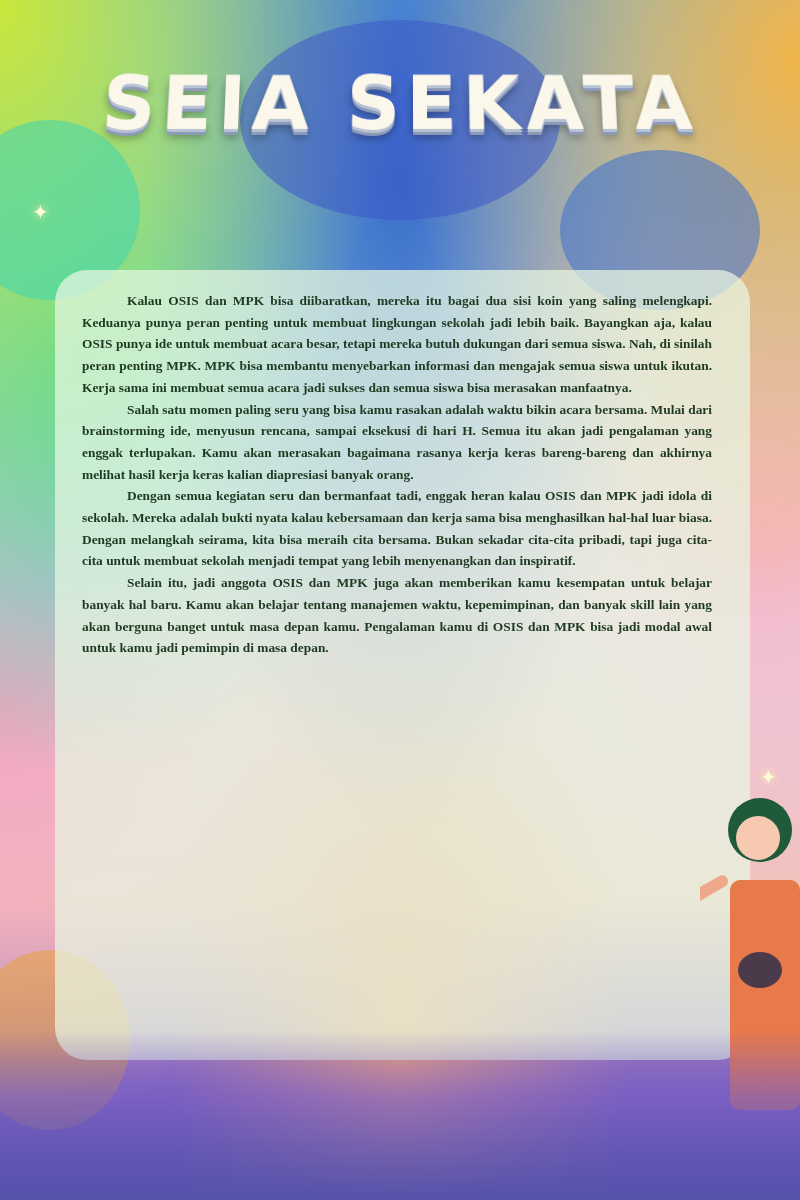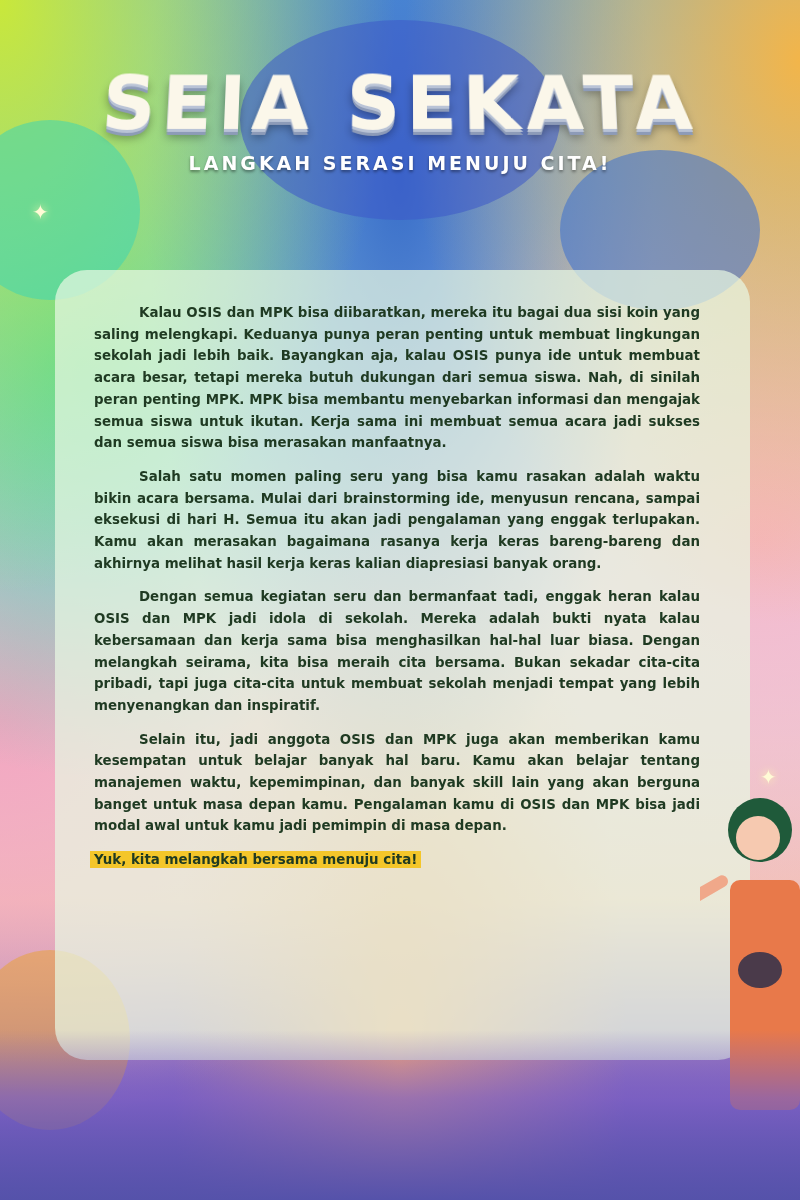--- a/index.html
+++ b/index.html
@@ -17,51 +17,49 @@
   }
   .leaf{position:absolute;border-radius:50%;opacity:.55;}
   .title-wrap{position:absolute;left:0;top:60px;width:800px;text-align:center;}
   .title{font-family:"DejaVu Sans",sans-serif;font-weight:900;font-size:74px;letter-spacing:6px;color:#fbf7ea;
     text-shadow:0 3px 0 #b9c3d6,0 6px 0 #8d9bb8,0 8px 10px rgba(0,0,0,.35);transform:perspective(600px) rotateX(8deg);}
   .subtitle{margin-top:6px;font-weight:700;font-size:19px;letter-spacing:3px;color:#ffffff;text-shadow:0 2px 3px rgba(0,0,0,.4);}
   .butterfly{position:absolute;color:#fffbd6;font-size:20px;text-shadow:0 0 10px #fff8b0;}
   .panel{position:absolute;left:55px;top:270px;width:695px;height:790px;border-radius:32px;
     background:rgba(232,246,226,.72);}
   .text{position:absolute;left:82px;top:290px;width:630px;font-size:13.4px;line-height:21.7px;color:#1f3a22;font-weight:600;}
-  .text p{margin:12px;text-align:justify;text-indent:45px;}
+  .text p{margin:0;text-align:justify;text-indent:45px;font-family:Liberation Serif, serif;}
   .text p.narrow{width:560px;}
   .highlight{background:#f4c62a;padding:1px 4px;margin-left:-4px;}
   .girl{position:absolute;left:700px;top:790px;width:100px;height:400px;}
   .grass{position:absolute;left:0;bottom:0;width:800px;height:170px;
     background:linear-gradient(180deg,rgba(122,95,194,0) 0%,rgba(122,95,194,.7) 40%,#5552aa 100%);}
 </style>
 </head>
 <body>
 
 <div class="leaf" style="left:-40px;top:120px;width:180px;height:180px;background:#3fd6b0;"></div>
 <div class="leaf" style="left:240px;top:20px;width:320px;height:200px;background:#3d57c8;"></div>
 <div class="leaf" style="left:560px;top:150px;width:200px;height:160px;background:#3b6fd0;"></div>
 <div class="leaf" style="left:-30px;top:950px;width:160px;height:180px;background:#e8a33a;"></div>
 
 <div class="title-wrap">
   <div class="title">SEIA SEKATA</div>
-  <div class="subtitle">LANGKAH SERASI MENUJU CITA!</div>
 </div>
 
 <div class="butterfly" style="left:32px;top:200px;">✦</div>
 <div class="butterfly" style="left:760px;top:765px;">✦</div>
 
 <div class="panel"></div>
 
 <div class="text">
   <p>Kalau OSIS dan MPK bisa diibaratkan, mereka itu bagai dua sisi koin yang saling melengkapi. Keduanya punya peran penting untuk membuat lingkungan sekolah jadi lebih baik. Bayangkan aja, kalau OSIS punya ide untuk membuat acara besar, tetapi mereka butuh dukungan dari semua siswa. Nah, di sinilah peran penting MPK. MPK bisa membantu menyebarkan informasi dan mengajak semua siswa untuk ikutan. Kerja sama ini membuat semua acara jadi sukses dan semua siswa bisa merasakan manfaatnya.</p>
   <p>Salah satu momen paling seru yang bisa kamu rasakan adalah waktu bikin acara bersama. Mulai dari brainstorming ide, menyusun rencana, sampai eksekusi di hari H. Semua itu akan jadi pengalaman yang enggak terlupakan. Kamu akan merasakan bagaimana rasanya kerja keras bareng-bareng dan akhirnya melihat hasil kerja keras kalian diapresiasi banyak orang.</p>
   <p>Dengan semua kegiatan seru dan bermanfaat tadi, enggak heran kalau OSIS dan MPK jadi idola di sekolah. Mereka adalah bukti nyata kalau kebersamaan dan kerja sama bisa menghasilkan hal-hal luar biasa. Dengan melangkah seirama, kita bisa meraih cita bersama. Bukan sekadar cita-cita pribadi, tapi juga cita-cita untuk membuat sekolah menjadi tempat yang lebih menyenangkan dan inspiratif.</p>
   <p>Selain itu, jadi anggota OSIS dan MPK juga akan memberikan kamu kesempatan untuk belajar banyak hal baru. Kamu akan belajar tentang manajemen waktu, kepemimpinan, dan banyak skill lain yang akan berguna banget untuk masa depan kamu. Pengalaman kamu di OSIS dan MPK bisa jadi modal awal untuk kamu jadi pemimpin di masa depan.</p>
-  <p style="text-indent:0;"><span class="highlight">Yuk, kita melangkah bersama menuju cita!</span></p>
 </div>
 
 <svg class="girl" viewBox="0 0 100 400">
   <circle cx="60" cy="40" r="32" fill="#1f5a3a"></circle>
   <circle cx="58" cy="48" r="22" fill="#f6c9b0"></circle>
   <rect x="30" y="90" width="70" height="230" rx="10" fill="#e8794a"></rect>
   <ellipse cx="60" cy="180" rx="22" ry="18" fill="#4a3a4a"></ellipse>
   <rect x="-20" y="95" width="50" height="12" rx="6" fill="#f0a88a" transform="rotate(-30 5 100)"></rect>
 </svg>
 

